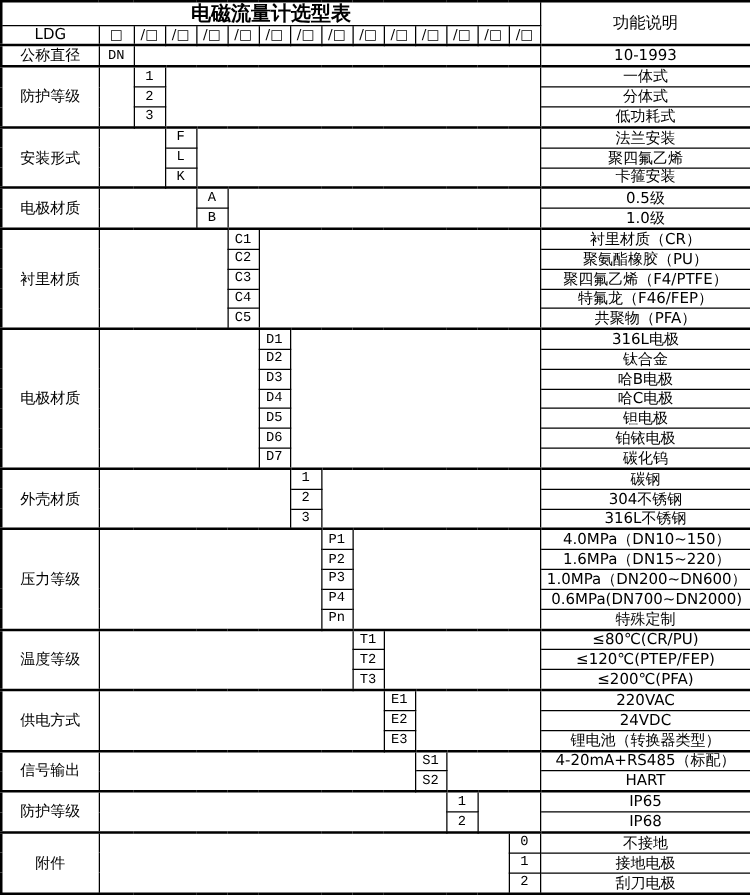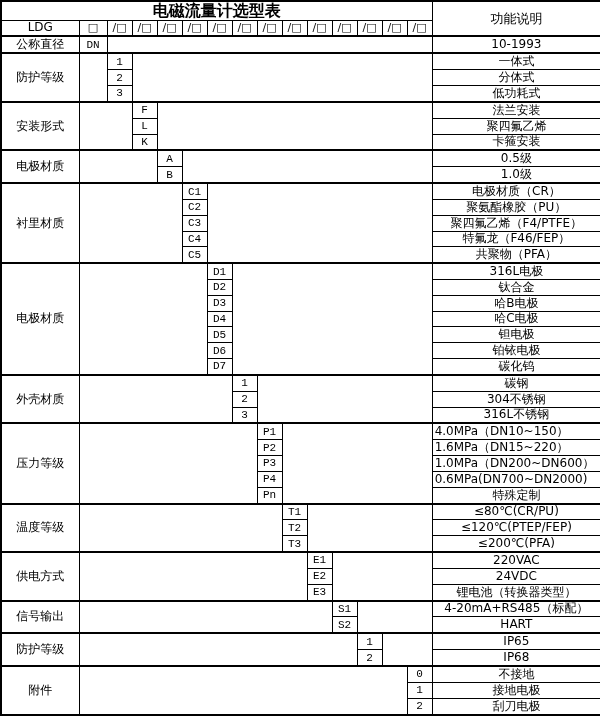--- a/index.html
+++ b/index.html
@@ -21,21 +21,21 @@
     padding: 0;
     overflow: hidden;
     white-space: nowrap;
     line-height: 1.1;
   }
   tr.title-row { height: 15px; }
   td.title-cell { font-size: 16px; font-weight: bold; }
   td.func-header { font-size: 13px; margin-left: 36px; }
   tr.sec > td { border-top: 2px solid #000; }
   td.func { border-left: 2px solid #000; }
-  td.func.left { text-align: left; padding-left: 2px; }
+  td.func.left { text-align: center; padding-left: 2px; }
   td.code { font-family: Liberation Mono, monospace; font-size: 11px; }
   td.model-box, td.model-slot { font-size: 11px; }
 </style>
 </head>
 <body>
 
 <table class="sel">
   <colgroup>
     <col style="width:78px">
     <col style="width:28px">
@@ -121,21 +121,21 @@
       </tr>
       <tr>
         <td class="code">B</td>
         <td class="func">1.0级</td>
       </tr>
       <tr class="sec">
         <td rowspan="5">衬里材质</td>
         <td rowspan="5" colspan="4"></td>
         <td class="code">C1</td>
         <td rowspan="5" colspan="9"></td>
-        <td class="func">电极材质（CR）</td>
+        <td class="func">衬里材质（CR）</td>
       </tr>
       <tr>
         <td class="code">C2</td>
         <td class="func">聚氨酯橡胶（PU）</td>
       </tr>
       <tr>
         <td class="code">C3</td>
         <td class="func">聚四氟乙烯（F4/PTFE）</td>
       </tr>
       <tr>

